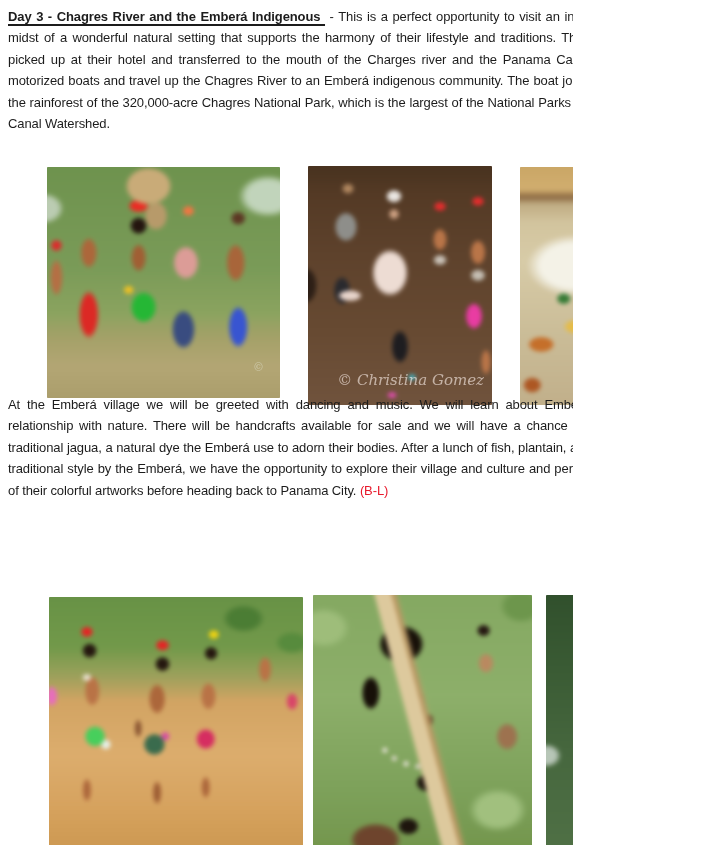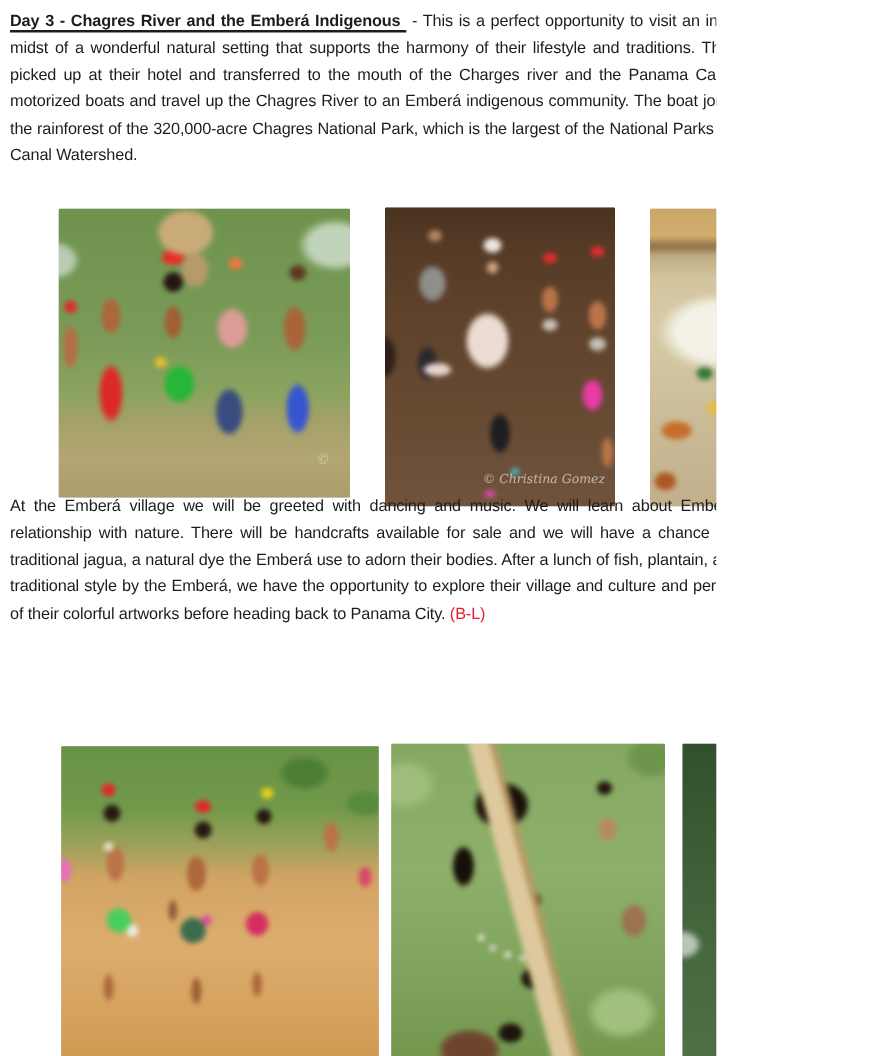--- a/index.html
+++ b/index.html
@@ -32,21 +32,21 @@
 
   
   .photo{position:absolute;overflow:hidden;background:#cccccc;border-radius:1px;}
   .art{position:absolute;inset:-8px;filter:blur(2.3px) saturate(1.08);background-repeat:no-repeat;}
   .wm{
     position:absolute;z-index:2;
     font-family:"DejaVu Serif",serif;font-style:italic;
     pointer-events:none;
   }
   .wm-1{right:16px;bottom:24px;font-size:11px;color:rgba(225,228,210,0.55);}
-  .wm-2{right:8px;bottom:16px;font-size:10px;color:rgba(255,244,238,0.6);}
+  .wm-2{right:8px;bottom:16px;font-size:15px;color:rgba(255,244,238,0.6);}
 
   .ph1{left:7px;top:151px;width:233px;height:231px;}
   .ph2{left:268px;top:150px;width:184px;height:239px;}
   .ph3{left:480px;top:151px;width:209px;height:238px;}
   .ph4{left:9px;top:581px;width:254px;height:252px;}
   .ph5{left:273px;top:579px;width:219px;height:256px;}
   .ph6{left:506px;top:579px;width:195px;height:256px;}
 
   
   .ph1 .art{

